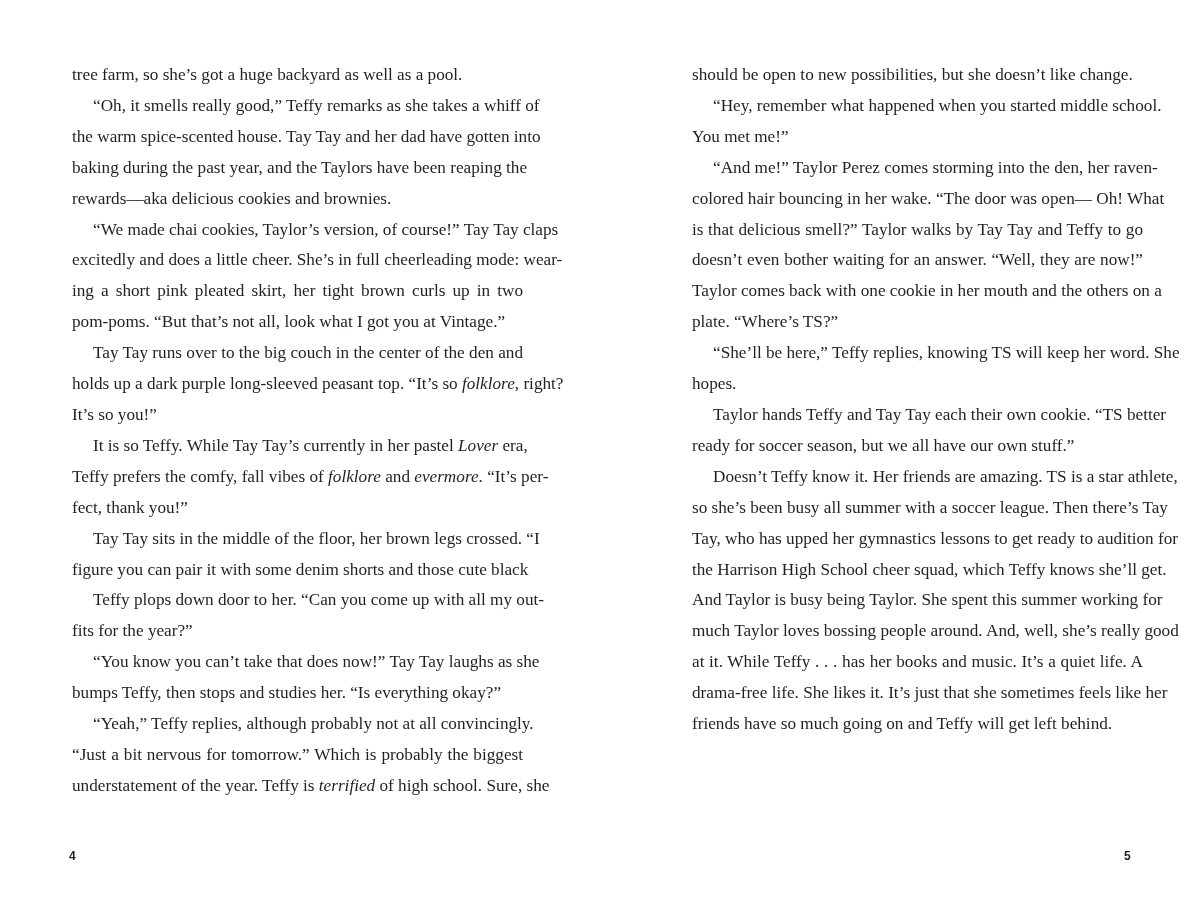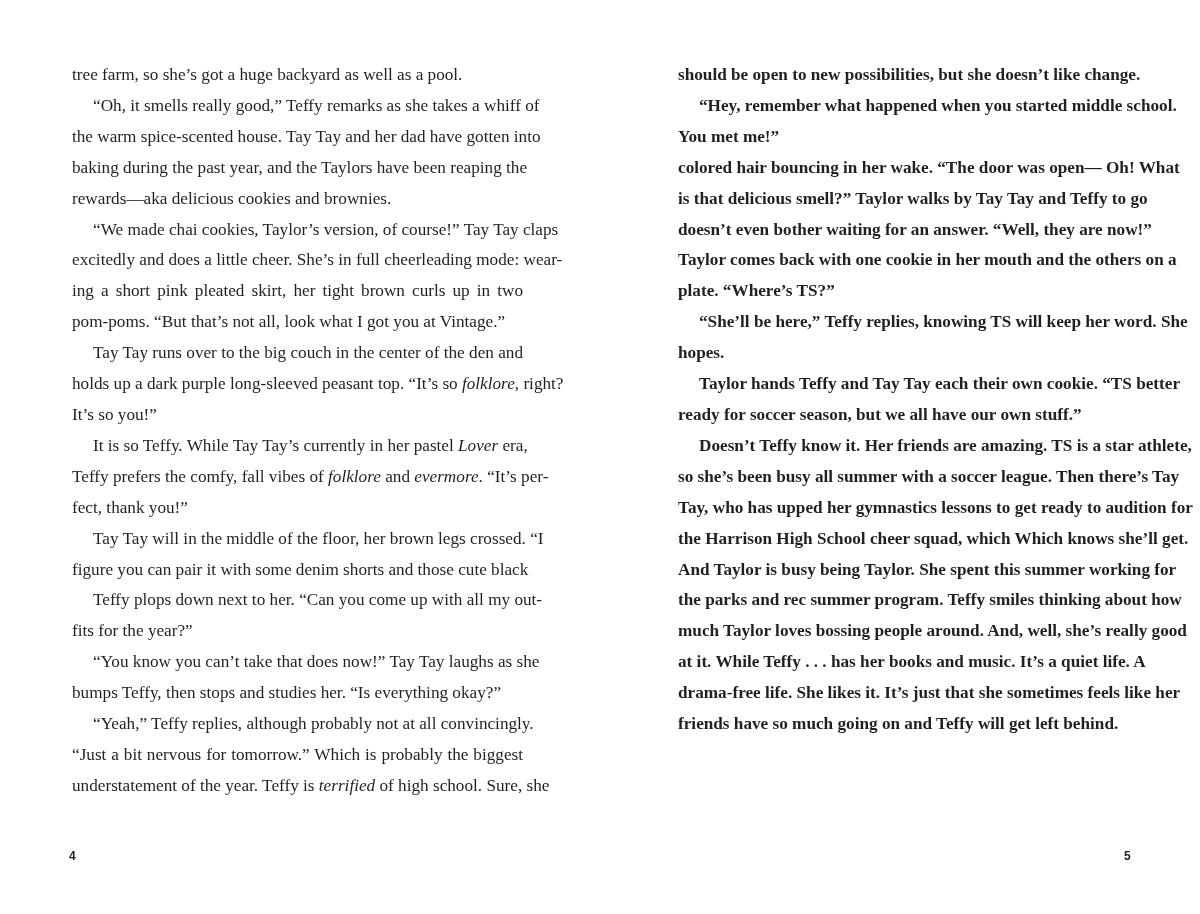--- a/index.html
+++ b/index.html
@@ -11,21 +11,21 @@
     position: absolute;
     top: 60px;
     width: 451px;
     font-family: "Liberation Serif", "DejaVu Serif", serif;
     font-size: 17.2px;
     line-height: 30.9px;
     color: #231f20;
     text-align: justify;
   }
   .page-left .text-block { left: 72px; }
-  .page-right .text-block { left: 78px; font-weight: bold; }
+  .page-right .text-block { left: 92px; }
   .line { display: block; text-align: justify; text-align-last: justify; white-space: nowrap; }
   .line.last { text-align-last: left; }
   .line.indent { padding-left: 21px; }
   .it { font-style: italic; }
   .folio {
     position: absolute;
     top: 849px;
     font-family: "Liberation Sans", "DejaVu Sans", sans-serif;
     font-weight: bold;
     font-size: 12px;
@@ -47,52 +47,52 @@
       <span class="line indent">“We made chai cookies, Taylor’s version, of course!” Tay Tay claps</span>
       <span class="line">excitedly and does a little cheer. She’s in full cheerleading mode: wear-</span>
       <span class="line">ing a short pink pleated skirt, her tight brown curls up in two</span>
       <span class="line last">pom-poms. “But that’s not all, look what I got you at Vintage.”</span>
       <span class="line indent">Tay Tay runs over to the big couch in the center of the den and</span>
       <span class="line"><span>holds up a dark purple long-sleeved peasant top. “It’s so </span><span class="it">folklore</span><span>, right?</span></span>
       <span class="line last">It’s so you!”</span>
       <span class="line indent"><span>It is so Teffy. While Tay Tay’s currently in her pastel </span><span class="it">Lover</span><span> era,</span></span>
       <span class="line"><span>Teffy prefers the comfy, fall vibes of </span><span class="it">folklore</span><span> and </span><span class="it">evermore</span><span>. “It’s per-</span></span>
       <span class="line last">fect, thank you!”</span>
-      <span class="line indent">Tay Tay will in the middle of the floor, her brown legs crossed. “I</span>
+      <span class="line indent">Tay Tay sits in the middle of the floor, her brown legs crossed. “I</span>
       <span class="line">figure you can pair it with some denim shorts and those cute black</span>
-      <span class="line indent">Teffy plops down next to her. “Can you come up with all my out-</span>
+      <span class="line indent">Teffy plops down door to her. “Can you come up with all my out-</span>
       <span class="line last">fits for the year?”</span>
       <span class="line indent">“You know you can’t take that does now!” Tay Tay laughs as she</span>
       <span class="line last">bumps Teffy, then stops and studies her. “Is everything okay?”</span>
       <span class="line indent">“Yeah,” Teffy replies, although probably not at all convincingly.</span>
       <span class="line">“Just a bit nervous for tomorrow.” Which is probably the biggest</span>
       <span class="line"><span>understatement of the year. Teffy is </span><span class="it">terrified</span><span> of high school. Sure, she</span></span>
     </div>
   <div class="folio">4</div>
 </div>
 
 <div class="page page-right">
   <div class="text-block">
       <span class="line last">should be open to new possibilities, but she doesn’t like change.</span>
       <span class="line indent">“Hey, remember what happened when you started middle school.</span>
       <span class="line last">You met me!”</span>
+      <span class="line indent">“And me!” Taylor Perez comes storming into the den, her raven-</span>
       <span class="line">colored hair bouncing in her wake. “The door was open— Oh! What</span>
       <span class="line">is that delicious smell?” Taylor walks by Tay Tay and Teffy to go</span>
       <span class="line">doesn’t even bother waiting for an answer. “Well, they are now!”</span>
       <span class="line">Taylor comes back with one cookie in her mouth and the others on a</span>
       <span class="line last">plate. “Where’s TS?”</span>
       <span class="line indent">“She’ll be here,” Teffy replies, knowing TS will keep her word. She</span>
       <span class="line last">hopes.</span>
       <span class="line indent">Taylor hands Teffy and Tay Tay each their own cookie. “TS better</span>
       <span class="line last">ready for soccer season, but we all have our own stuff.”</span>
       <span class="line indent">Doesn’t Teffy know it. Her friends are amazing. TS is a star athlete,</span>
       <span class="line">so she’s been busy all summer with a soccer league. Then there’s Tay</span>
       <span class="line">Tay, who has upped her gymnastics lessons to get ready to audition for</span>
-      <span class="line">the Harrison High School cheer squad, which Which knows she’ll get.</span>
+      <span class="line">the Harrison High School cheer squad, which Teffy knows she’ll get.</span>
       <span class="line">And Taylor is busy being Taylor. She spent this summer working for</span>
-      <span class="line">the parks and rec summer program. Teffy smiles thinking about how</span>
       <span class="line">much Taylor loves bossing people around. And, well, she’s really good</span>
       <span class="line">at it. While Teffy . . . has her books and music. It’s a quiet life. A</span>
       <span class="line">drama-free life. She likes it. It’s just that she sometimes feels like her</span>
       <span class="line last">friends have so much going on and Teffy will get left behind.</span>
     </div>
   <div class="folio">5</div>
 </div>
 
 </body></html>

